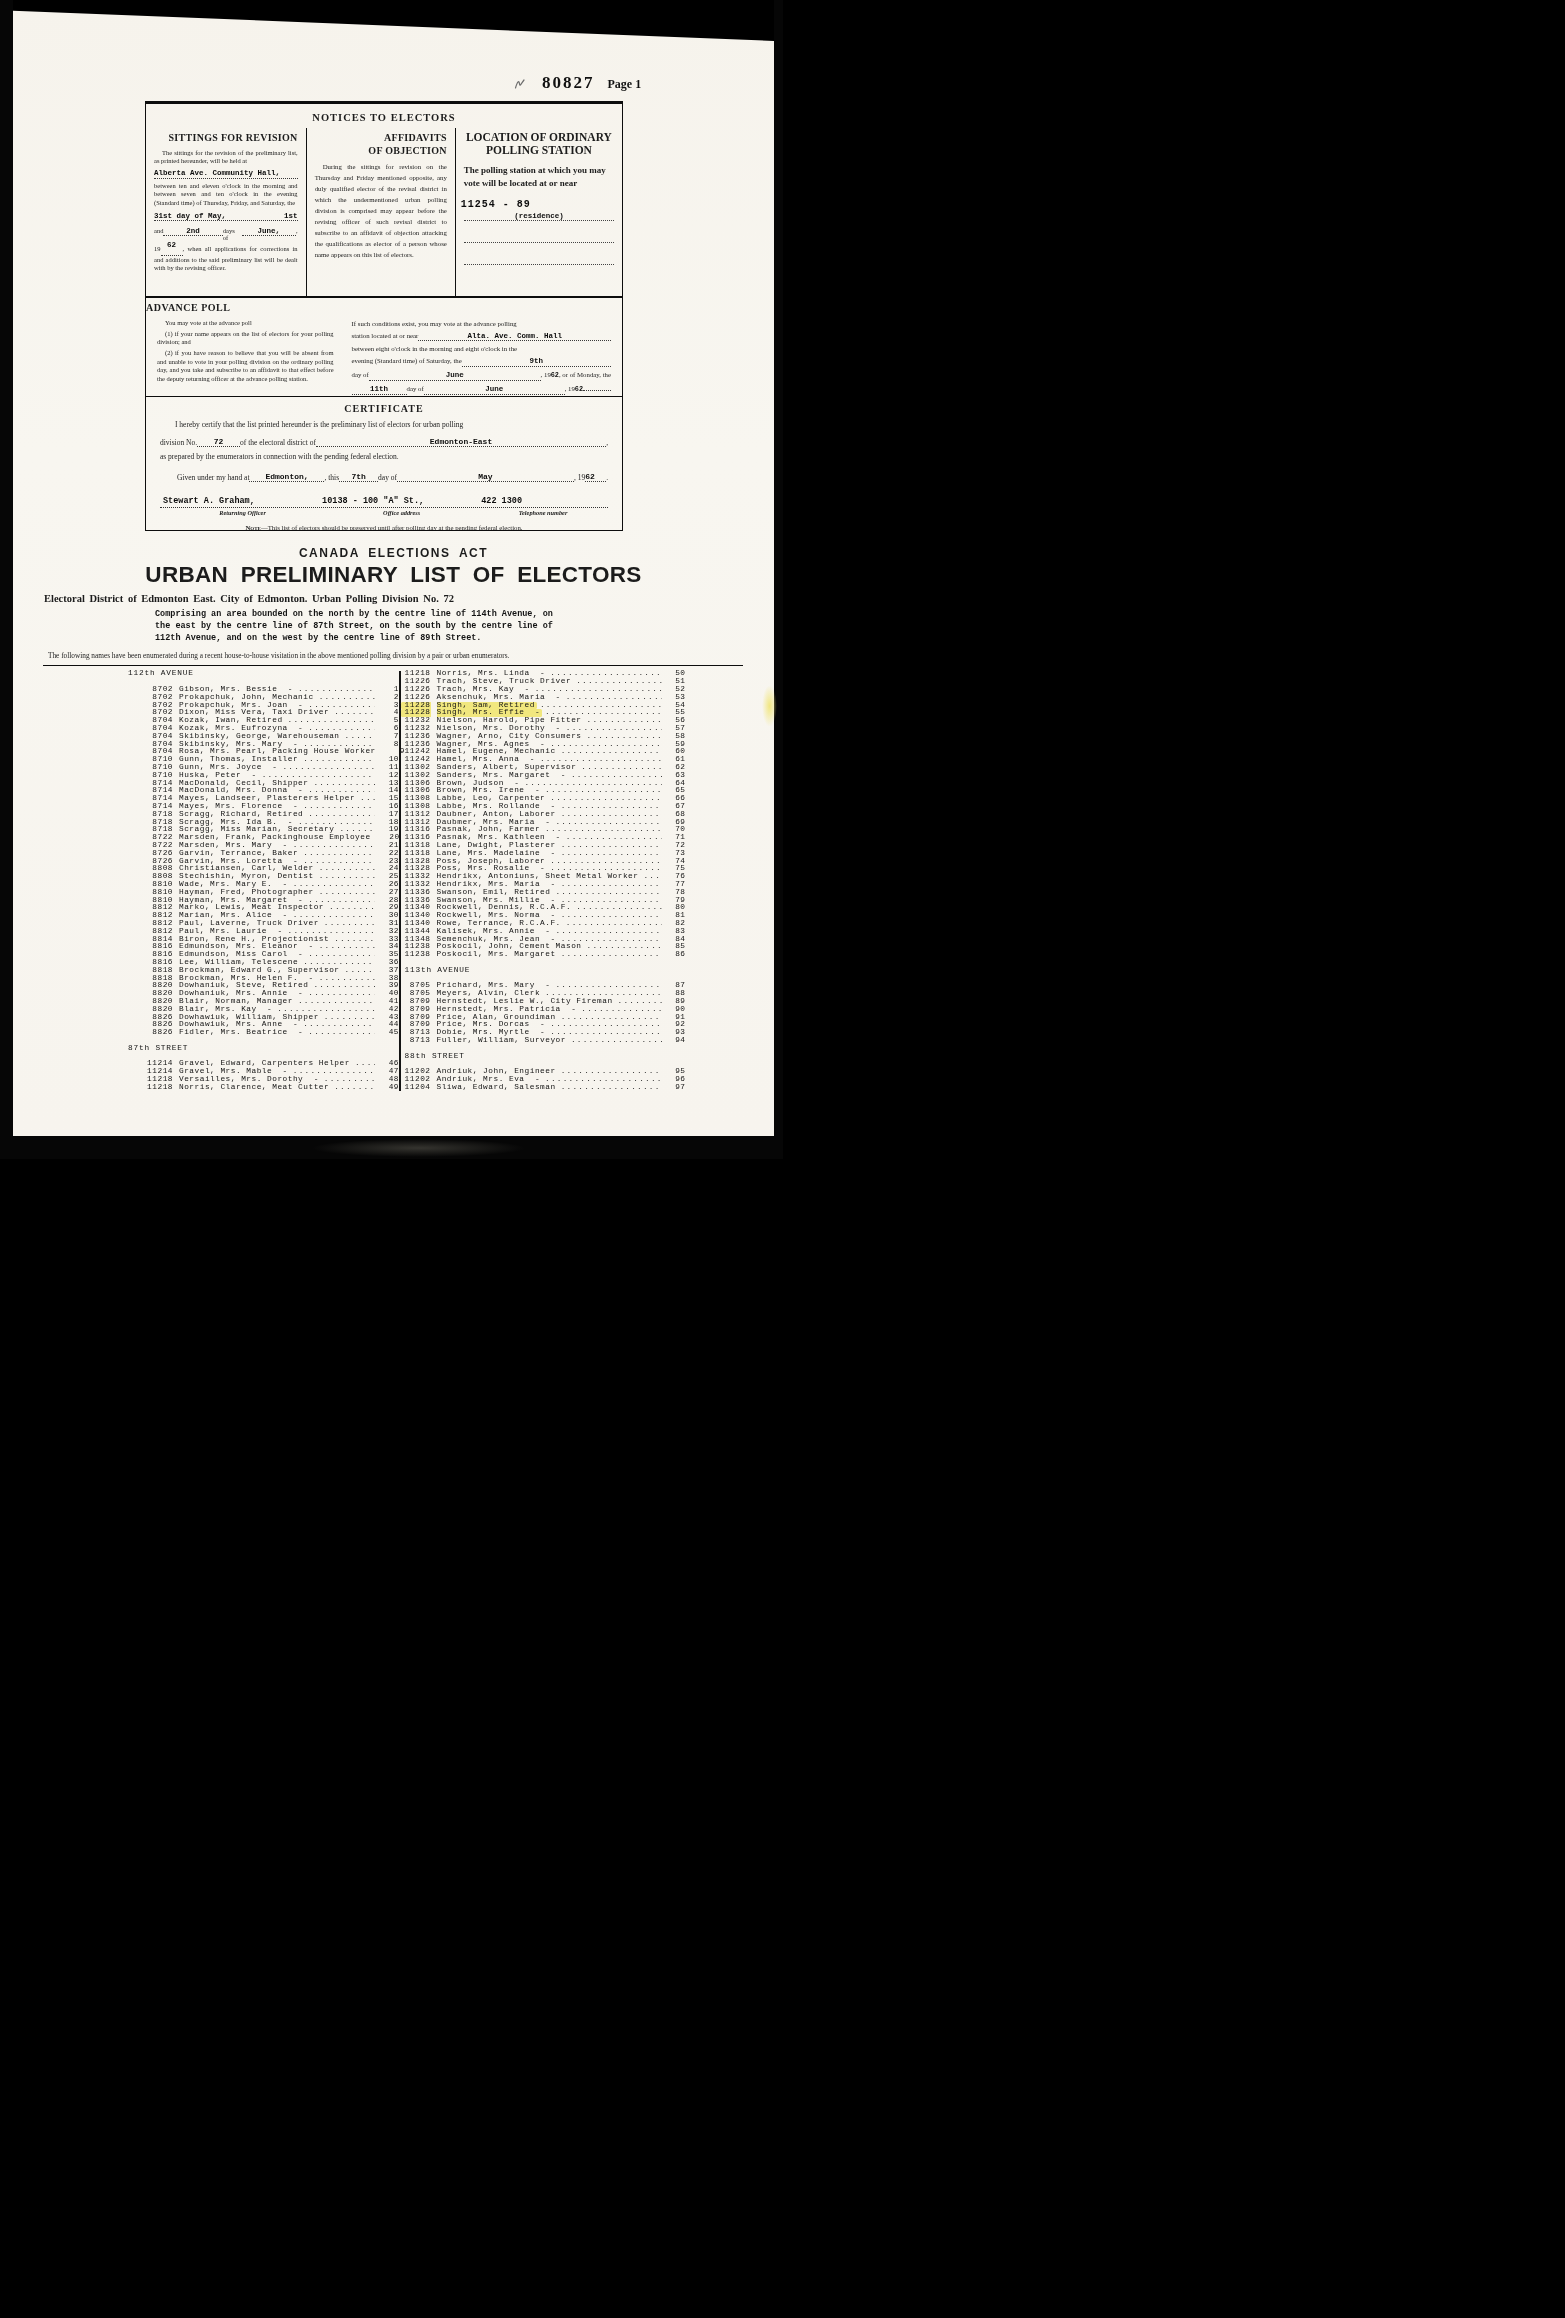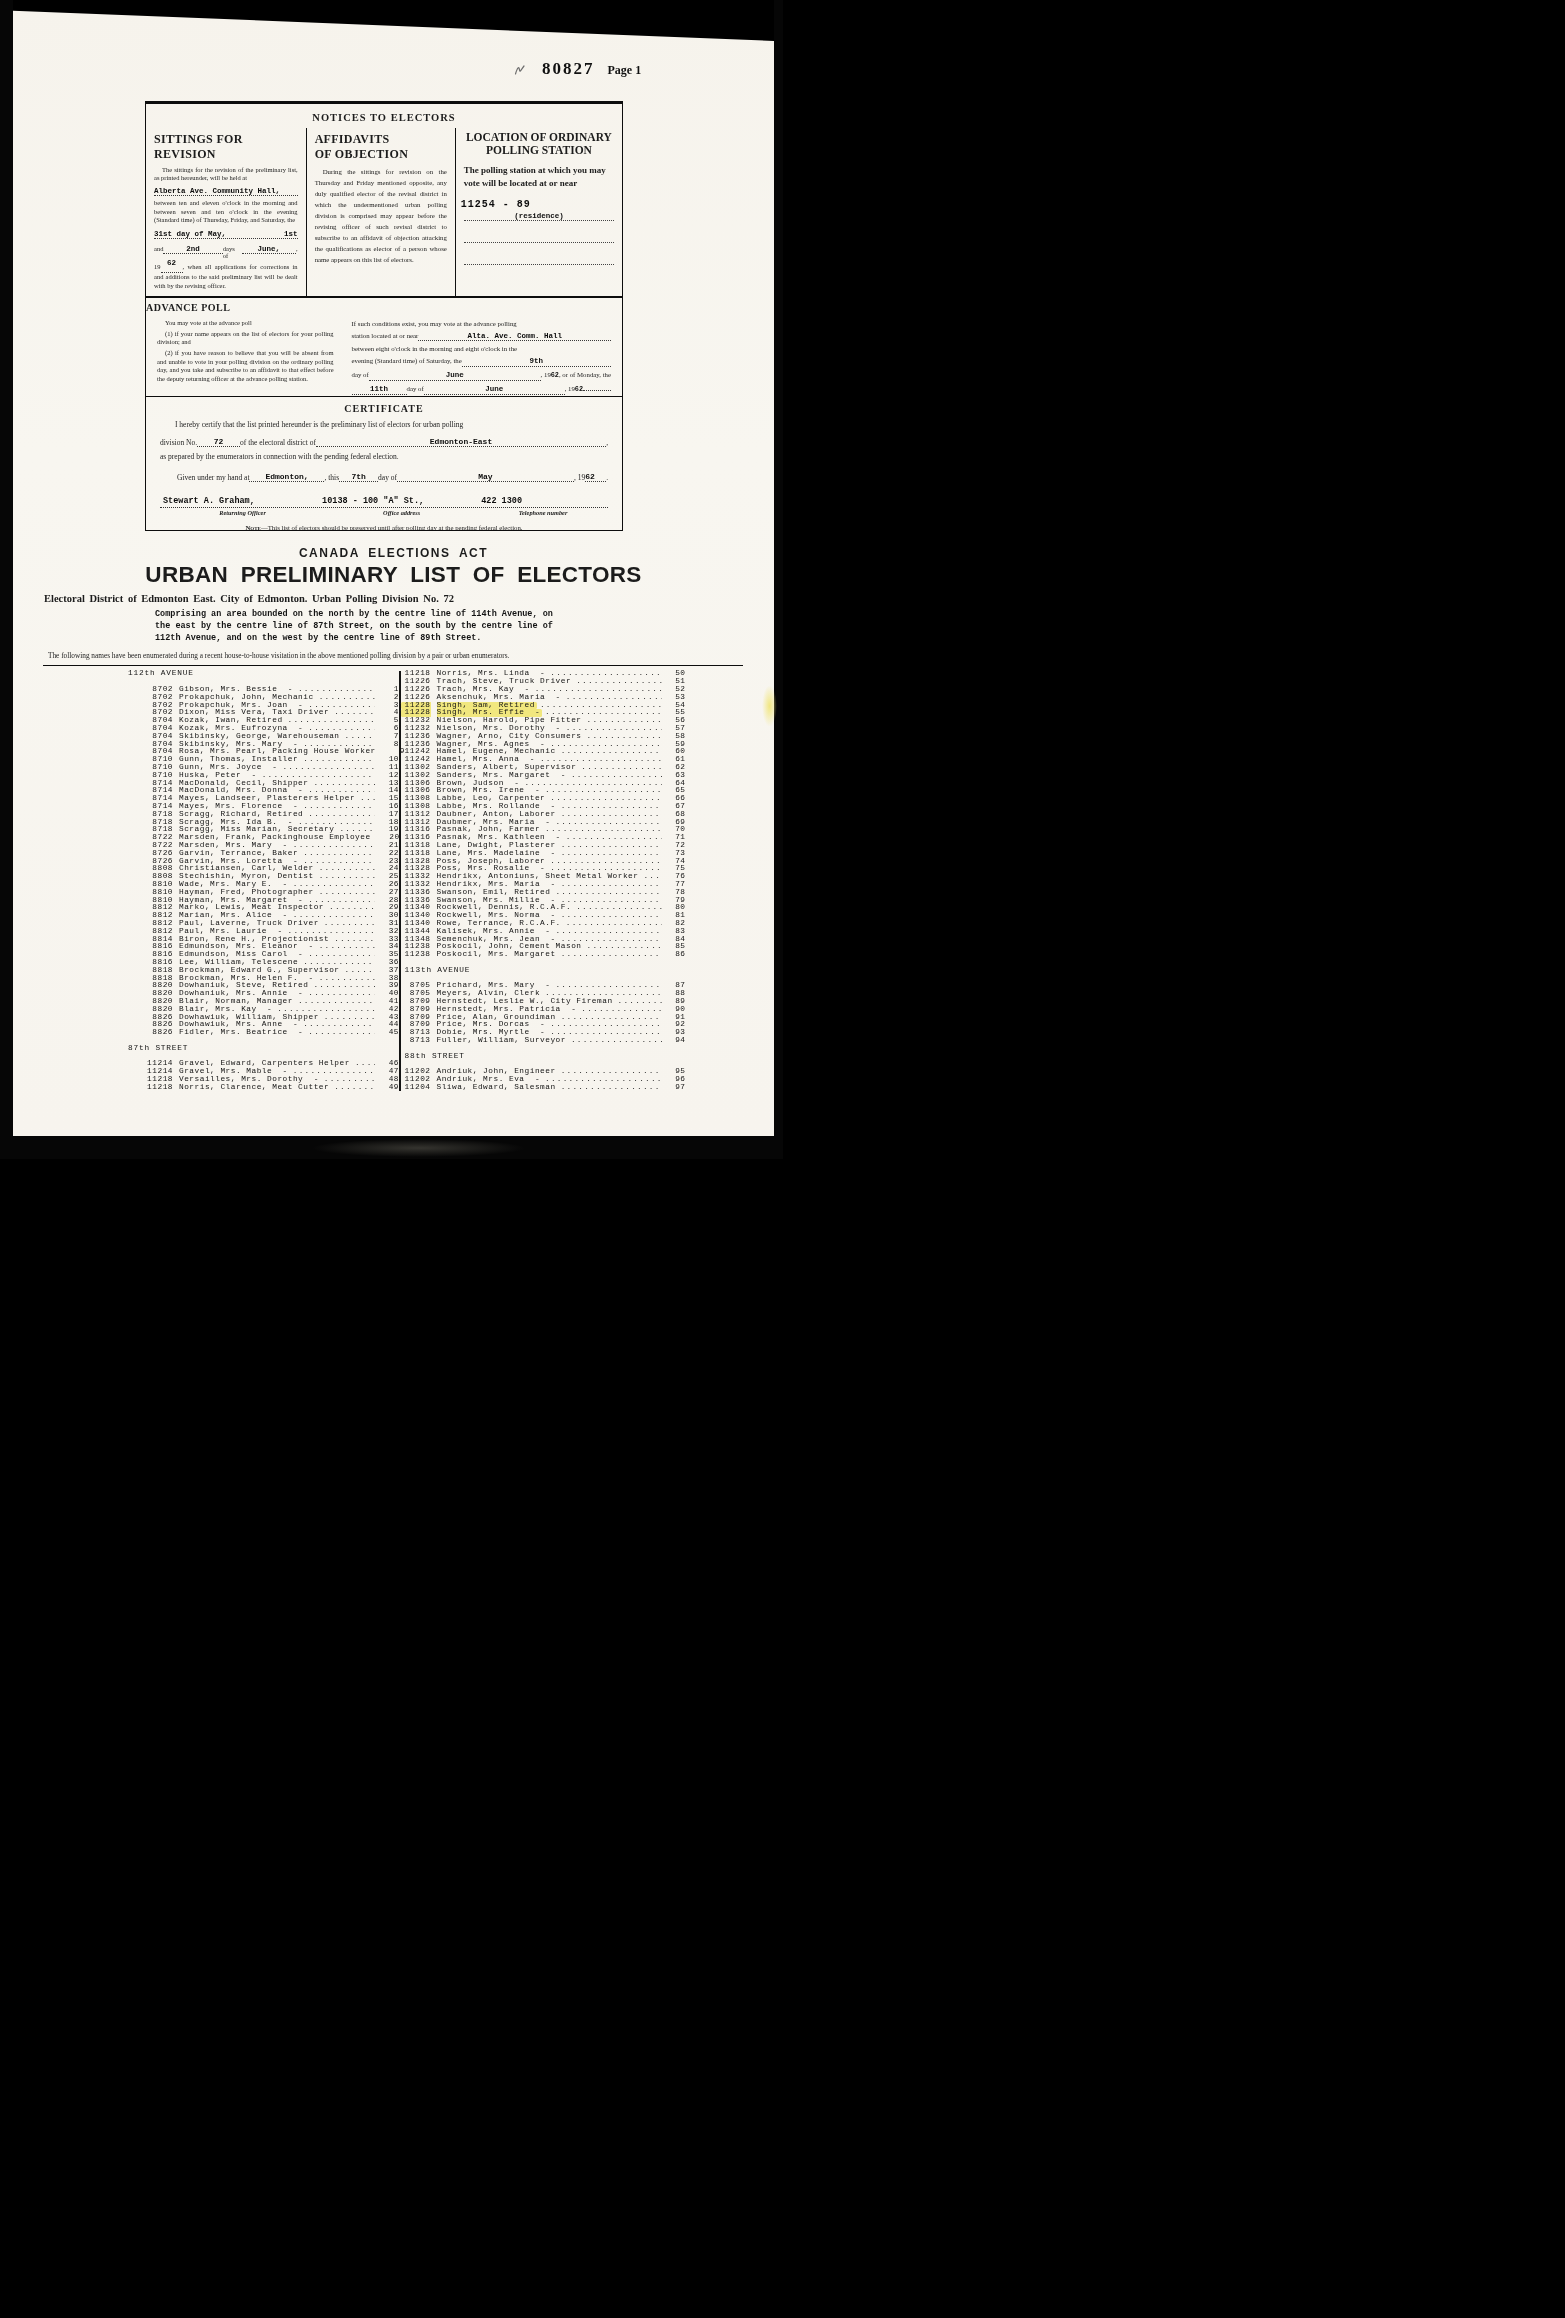--- a/index.html
+++ b/index.html
@@ -4,34 +4,34 @@
 <style>
   html,body{margin:0;padding:0;background:#000;}
   .page{position:relative;width:783px;height:1159px;background:#060606;overflow:hidden;
         font-family:"Liberation Serif","DejaVu Serif",serif;color:#1c1c1c;}
   .paper{position:absolute;left:13px;top:0;right:9px;bottom:23px;
          background:linear-gradient(180deg,#f6f3ec 0%,#f8f6f0 40%,#f7f4ee 100%);
          padding-top:75px;box-sizing:border-box;}
   .top-edge{position:absolute;top:0;left:0;right:0;height:41px;background:#000;
             clip-path:polygon(0 0,100% 0,100% 100%,0 26%);}
   
-  .hdr{position:absolute;top:59px;left:501px;display:flex;align-items:baseline;gap:13px;}
+  .hdr{position:absolute;top:73px;left:501px;display:flex;align-items:baseline;gap:13px;}
   .scribble{position:relative;top:3px;}
   .stamp{font-family:"Liberation Serif",serif;font-weight:700;font-size:17px;letter-spacing:2px;color:#111;}
   .pageno{font-family:"Liberation Serif",serif;font-weight:700;font-size:12px;color:#111;}
   
   .nbox{margin:26px 0 0 132px;width:478px;height:430px;box-sizing:border-box;
         border:1.5px solid #0d0d0d;border-top-width:3px;display:flex;flex-direction:column;overflow:hidden;}
   .nb-title{text-align:center;font-weight:700;font-size:10.5px;letter-spacing:1px;margin-top:8px;}
   .nb-cols{height:168px;display:flex;margin-top:5px;}
   .ncol{box-sizing:border-box;padding:2px 8px 0 8px;overflow:hidden;}
   .c1{width:193px;border-right:1px solid #111;}
   .c2{width:179px;border-right:1px solid #111;}
   .c3{width:200px;}
-  .colhead{text-align:left;font-weight:700;font-size:12px;letter-spacing:0.3px;margin:2px 0 4px 0;line-height:1.25;}
+  .colhead{text-align:right;font-weight:700;font-size:10px;letter-spacing:0.3px;margin:2px 0 4px 0;line-height:1.25;}
   .np{font-size:6.5px;line-height:1.3;text-align:justify;margin:3px 0;}
   .indent{text-indent:8px;}
   .typed{font-family:"Liberation Mono","DejaVu Sans Mono",monospace;font-weight:700;color:#0c0c0c;}
   .fill-line{border-bottom:1px dotted #3a3a3a;font-size:7.5px;padding-bottom:0.5px;margin:2px 0 3px 0;white-space:nowrap;overflow:hidden;}
   .fill-2{display:flex;justify-content:space-between;border-bottom:1px dotted #3a3a3a;font-size:7.5px;margin:5px 0 4px 0;}
   .form-row{font-size:6.5px;margin:5px 0 3px 0;display:flex;align-items:baseline;}
   .blank{display:inline-block;border-bottom:1px dotted #3a3a3a;text-align:center;font-size:7.5px;vertical-align:baseline;}
   .b1{width:60px;}.b2{width:55px;}
   .byr{width:22px;}
   .raised{position:relative;top:-4px;}

